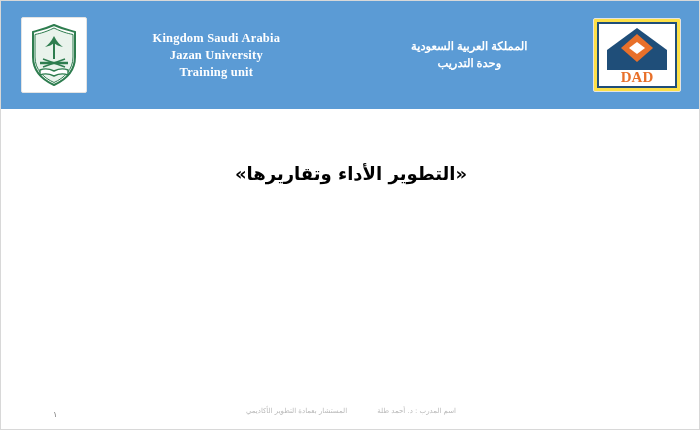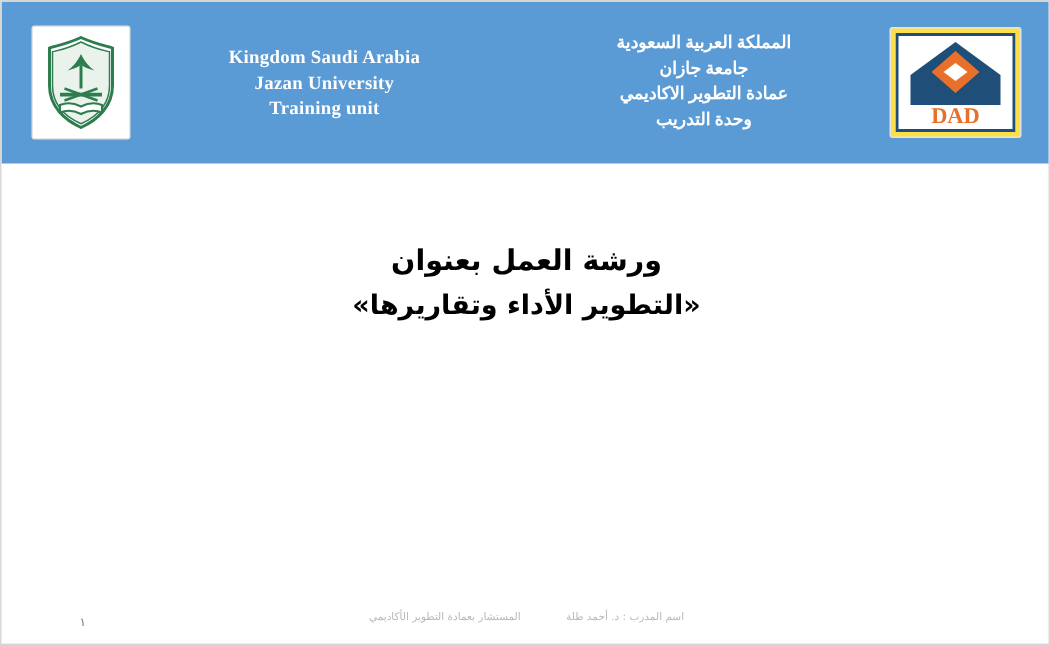--- a/index.html
+++ b/index.html
@@ -179,42 +179,39 @@
     </div>
 
     <div class="text-en">
       <div>Kingdom Saudi Arabia</div>
       <div>Jazan University</div>
       <div>Training unit</div>
     </div>
 
     <div class="text-ar">
       <div>المملكة العربية السعودية</div>
-      <div>جامعة جازان</div>
-      <div>عمادة التطوير الاكاديمي</div>
       <div>وحدة التدريب</div>
     </div>
 
     <div class="logo-right">
       <svg width="80" height="66" viewBox="0 0 80 66" aria-hidden="true">
         <rect x="1" y="1" width="78" height="64" fill="#ffffff" stroke="#1f4e79" stroke-width="2"></rect>
 
         <path d="M40 6 L70 28 L70 48 L10 48 L10 28 Z" fill="#1f4e79"></path>
 
         <path d="M40 12 L56 26 L40 40 L24 26 Z" fill="#e8702a"></path>
 
         <path d="M40 20 L48 26 L40 32 L32 26 Z" fill="#ffffff"></path>
 
         <text x="40" y="60" text-anchor="middle" font-family="Liberation Serif, serif" font-size="15" font-weight="bold" fill="#e8702a">DAD</text>
       </svg>
     </div>
   </div>
 
   <div class="title-block">
-    <div class="title-ar">ورشة العمل بعنوان</div>
     <div class="title-ar second">«التطوير الأداء وتقاريرها»</div>
   </div>
 
   <div class="footer">
     <div class="page-number">١</div>
     <div class="footer-center">
       <span>اسم المدرب : د. أحمد طلة</span>
       <span>المستشار بعمادة التطوير الأكاديمي</span>
     </div>
   </div>

